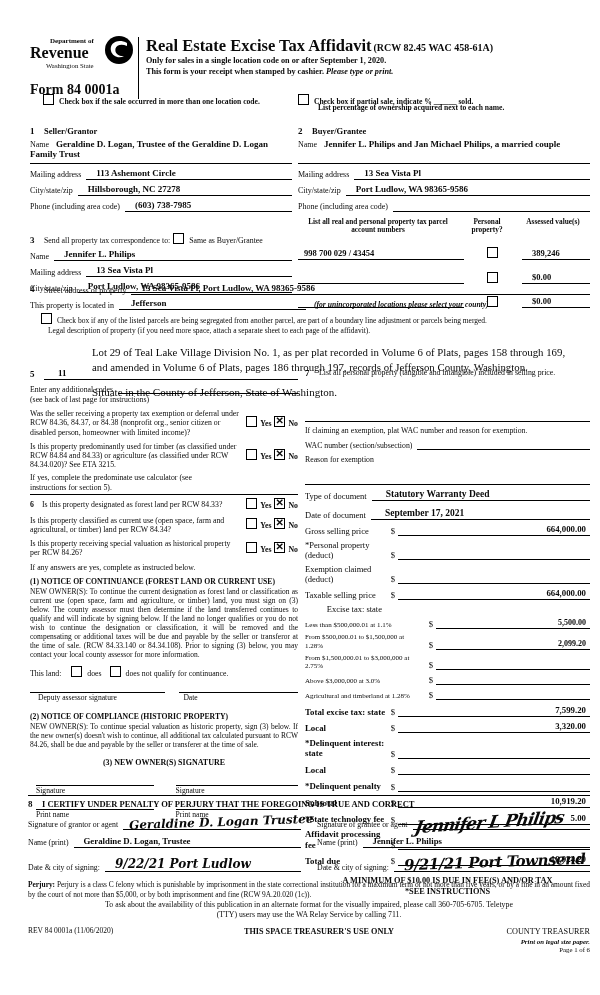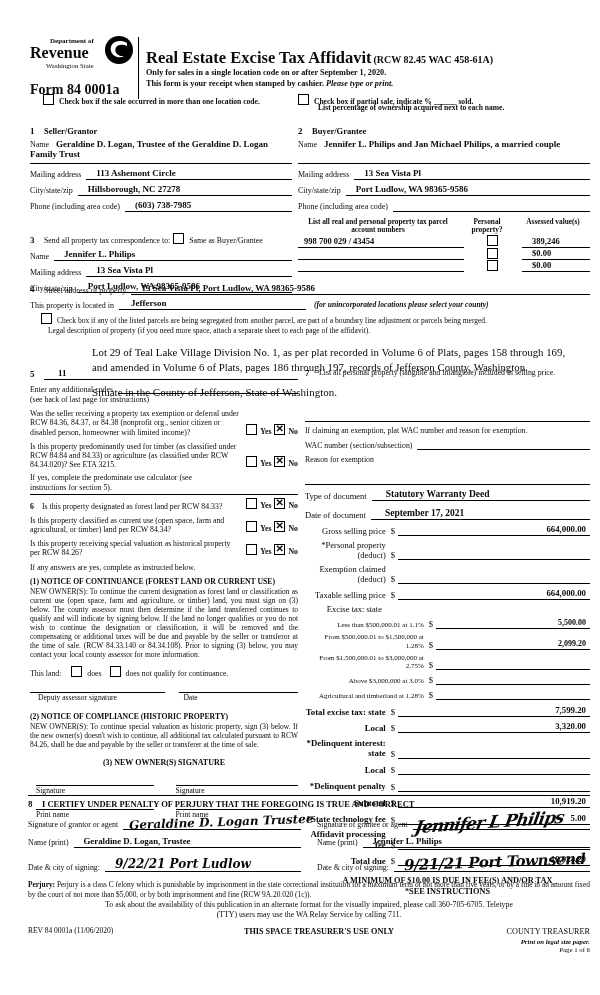--- a/index.html
+++ b/index.html
@@ -23,42 +23,42 @@
   .sechead{font-size:8.5px;font-weight:bold}
   .secnum{display:inline-block;width:14px;font-size:9px;font-weight:bold}
   .namefield{border-bottom:1px solid #000;margin-top:2px;min-height:24px}
   .v9{font-size:9px;font-weight:bold}
   .frow{display:flex;align-items:flex-end;margin-top:4px}
   .flab{white-space:nowrap;padding-right:5px}
   .fval{flex:1;border-bottom:1px solid #000;font-weight:bold;font-size:9px;padding:0 2px 0 10px;min-height:11px}
   
   .phead{display:flex;margin-top:6px;font-weight:bold;font-size:7.3px;text-align:center;line-height:1.2}
   .ph1{width:160px}.ph2{width:58px}.ph3{flex:1}
-  .prow{display:flex;align-items:flex-end;margin-top:0}
+  .prow{display:flex;align-items:flex-end;margin-top:12px}
   .pv{width:160px;border-bottom:1px solid #000;font-weight:bold;font-size:8.5px;padding-left:6px;min-height:11px}
   .pc{width:58px;text-align:center}
   .pa{flex:1;border-bottom:1px solid #000;font-weight:bold;font-size:8.5px;padding-left:10px;min-height:11px}
   
   .locval{width:175px;border-bottom:1px solid #000;font-weight:bold;font-size:9px;padding-left:12px;min-height:11px}
   .locnote{font-style:italic;font-weight:bold;font-size:7.6px;padding-left:8px}
   .legaltext{margin:9px 0 0 62px;width:488px;font-size:10.8px;line-height:1.4}
   .situate{margin:11px 0 0 62px;font-size:11px}
   
-  .qrow{display:flex;align-items:flex-end;margin-top:5px}
+  .qrow{display:flex;align-items:center;margin-top:5px}
   .qtext{flex:1;padding-right:6px;font-size:7.8px}
   .yn{white-space:nowrap;font-weight:bold;padding-bottom:1px;font-size:7.8px}
   .hr1{border-top:1.2px solid #000;margin-top:2px}
   .hr2{border-top:1.5px solid #000}
   .notice-title{font-weight:bold;font-size:7.7px;margin-top:5px}
   .notice-body{font-size:7.5px;text-align:justify;margin-top:1px;line-height:1.2}
   .sigpair{display:flex;margin-top:14px}
   .sigcol{border-top:1px solid #000;padding-top:1px;font-size:7.6px}
   
   .mrow{display:flex;align-items:flex-end;margin-top:4px}
-  .ml{flex:1;text-align:right;padding-right:5px;font-size:8.5px}
+  .ml{flex:1;padding-right:5px;font-size:8.5px}
   .md{font-size:8.5px;padding-right:3px}
   .mv{border-bottom:1px solid #000;text-align:right;font-weight:bold;font-size:8.8px;min-height:11px;width:188px;padding-right:4px}
   .sm .ml{font-size:7px}
   .sm .mv{width:150px;font-size:8px;min-height:10px}
   .tt{margin-top:4.5px}
   .tt .ml{font-weight:bold;font-size:8.8px}
   .exhead{text-align:right;padding-right:208px;font-size:8.5px;margin-top:4px}
   .minline{text-align:center;font-weight:bold;font-size:8.3px;margin-top:10px}
   
   .crow{display:flex;align-items:flex-end}
@@ -94,21 +94,21 @@
     <div class="lt3">Washington State</div>
     <svg class="abs" style="left:74px;top:-3px" width="30" height="30" viewBox="0 0 30 30">
       <circle cx="15" cy="15" r="14" fill="#000"></circle>
       <path d="M23 8 C 14 3, 5 8, 7 16 C 8.5 21.5, 15 24, 20 21 C 14 21.5, 10.5 18, 11.5 13.5 C 12.5 9.5, 18 8.5, 23 11 Z" fill="#fff"></path>
       <path d="M21 14 C 18 13, 15 14, 15 17 C 15 19, 17 20, 19 19.4 C 17.4 19, 16.8 17.4, 17.8 16.2 C 18.6 15.2, 20 15, 21 15.6 Z" fill="#000"></path>
     </svg>
   </div>
 
   <div class="abs" style="left:138px;top:37px;height:62px;border-left:1.3px solid #000"></div>
 
-  <div class="abs" style="left:146px;top:48px;width:446px">
+  <div class="abs" style="left:146px;top:36px;width:446px">
     <div>
       <span class="rtitle">Real Estate Excise Tax Affidavit</span>
       <span class="rref">(RCW 82.45 WAC 458-61A)</span>
     </div>
     <div class="hsub">Only for sales in a single location code on or after September 1, 2020.</div>
     <div class="hsub">
       <span>This form is your receipt when stamped by cashier. </span><i>Please type or print.</i>
     </div>
   </div>
 

